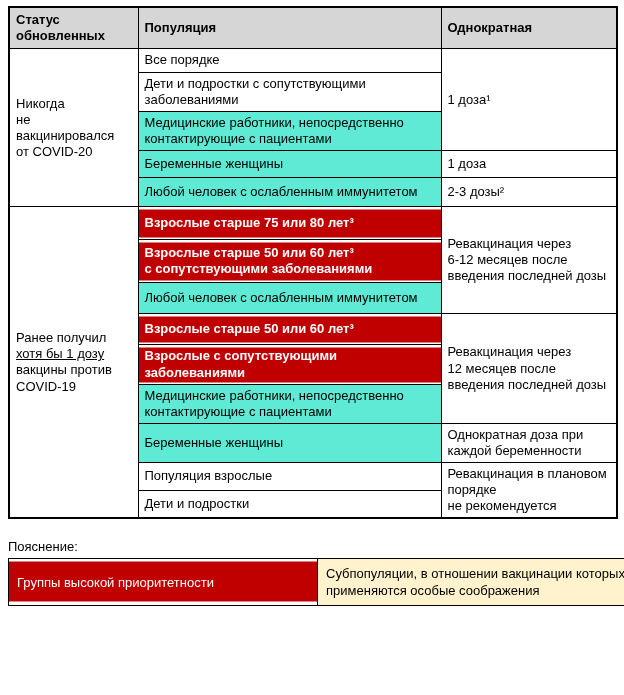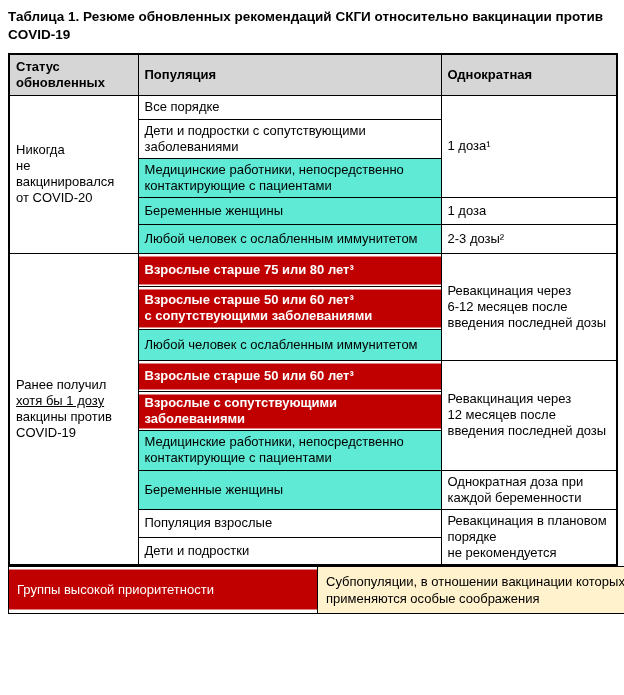--- a/index.html
+++ b/index.html
@@ -69,21 +69,20 @@
     color: #ffffff;
     font-weight: normal;
   }
   td.legend-beige { width: 316px; background: #fff2cc; }
 </style>
 </head>
 <body>
 
 <div class="page">
 
-  <div class="title">Таблица 1. Резюме обновленных рекомендаций СКГИ относительно вакцинации против COVID-19</div>
 
   <table class="main">
     <colgroup>
       <col class="col-status">
         <col class="col-pop">
         <col class="col-rec">
     </colgroup>
     <thead>
       <tr>
         <th>Статус
@@ -157,20 +156,21 @@
         <td rowspan="2">Ревакцинация в плановом
 порядке
 не рекомендуется</td>
       </tr>
       <tr style="height:27px">
         <td>Дети и подростки</td>
       </tr>
     </tbody>
   </table>
 
+  <div class="legend-label">Пояснение:</div>
 
   <table class="legend">
     <tbody>
       <tr>
         <td class="legend-red">Группы высокой приоритетности</td>
         <td class="legend-beige">Субпопуляции, в отношении вакцинации которых
 применяются особые соображения</td>
       </tr>
     </tbody>
   </table>

